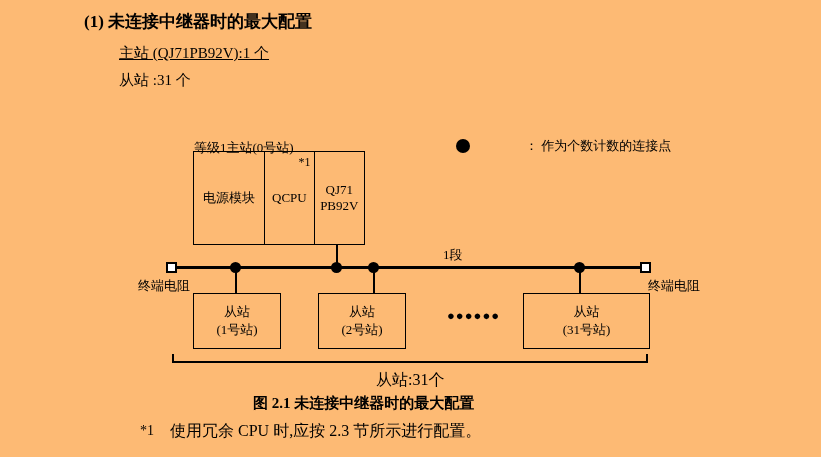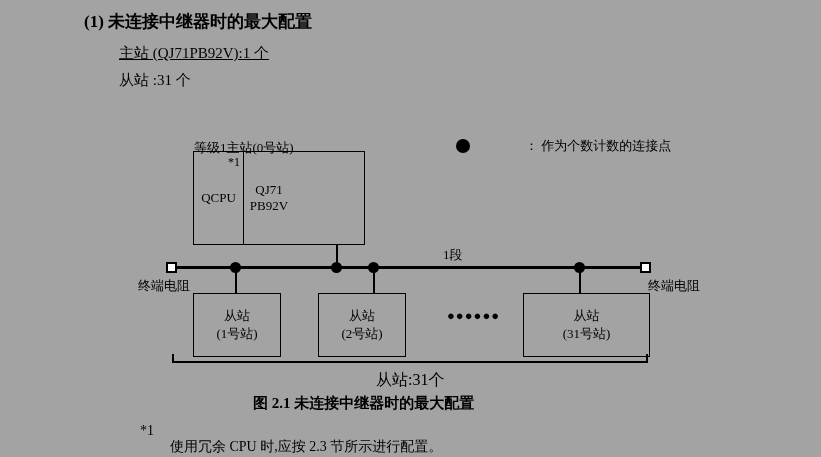--- a/index.html
+++ b/index.html
@@ -5,21 +5,21 @@
   * { margin: 0; padding: 0; box-sizing: border-box; }
   html, body { background: #ffffff; }
   body {
     font-family: "Liberation Serif", "DejaVu Serif", serif;
     color: #000;
   }
   .page {
     position: relative;
     width: 821px;
     height: 457px;
-    background: #a3a3a3;
+    background: #fdba74;
     overflow: hidden;
   }
   .abs { position: absolute; }
   .preline { white-space: pre-line; }
 
   .heading { left: 84px; top: 10px; font-size: 17px; font-weight: bold; }
   .subline1 { left: 119px; top: 44px; font-size: 15px; text-decoration: underline; }
   .subline2 { left: 119px; top: 71px; font-size: 15px; }
 
   .master-label { left: 194px; top: 139px; font-size: 13px; }
@@ -62,53 +62,54 @@
   .nd-2 { left: 368px; }
   .nd-31 { left: 574px; }
 
   .vline { width: 2px; background: #000; }
   .vl-master { left: 336px; top: 245px; height: 22px; }
   .vl-1 { left: 235px; top: 268px; height: 25px; }
   .vl-2 { left: 373px; top: 268px; height: 25px; }
   .vl-31 { left: 579px; top: 268px; height: 25px; }
 
   .slave-box {
-    top: 293px; height: 64px; border: 1px solid #000;
+    top: 293px; height: 56px; border: 1px solid #000;
     display: flex; align-items: center; justify-content: center;
     font-size: 13px; text-align: center;
   }
   .slave-1 { left: 193px; width: 88px; }
   .slave-2 { left: 318px; width: 88px; }
   .slave-31 { left: 523px; width: 127px; }
 
   .ellipsis { left: 447px; top: 308px; font-size: 13px; letter-spacing: 1px; font-weight: bold; }
 
   .dim-line { left: 172px; top: 361px; width: 476px; height: 2px; background: #000; }
   .dim-tick { width: 2px; height: 9px; background: #000; top: 354px; }
   .dim-tick-left { left: 172px; }
   .dim-tick-right { left: 646px; }
   .dim-label { left: 376px; top: 370px; font-size: 16px; }
 
   .caption { left: 253px; top: 394px; font-size: 15px; font-weight: bold; }
 
   .footnote-marker { left: 140px; top: 423px; font-size: 14px; }
-  .footnote-text { left: 170px; top: 438px; font-size: 14px; }
+  .footnote-text { left: 170px; top: 421px; font-size: 16px; }
 </style>
 </head>
 <body>
 
 <div class="page">
 
   <div class="abs heading">(1) 未连接中继器时的最大配置</div>
   <div class="abs subline1">主站 (QJ71PB92V):1 个</div>
   <div class="abs subline2">从站 :31 个</div>
 
   <div class="abs master-label">等级1主站(0号站)</div>
 
   <div class="abs master-box">
+    <div class="cell cell-power">电源模块</div>
     <div class="cell cell-cpu">
       <span class="cpu-note">*1</span>
       <span>QCPU</span>
     </div>
     <div class="cell cell-net preline">QJ71
 PB92V</div>
   </div>
 
   <div class="abs legend-dot"></div>
   <div class="abs legend-text">：  作为个数计数的连接点</div>

